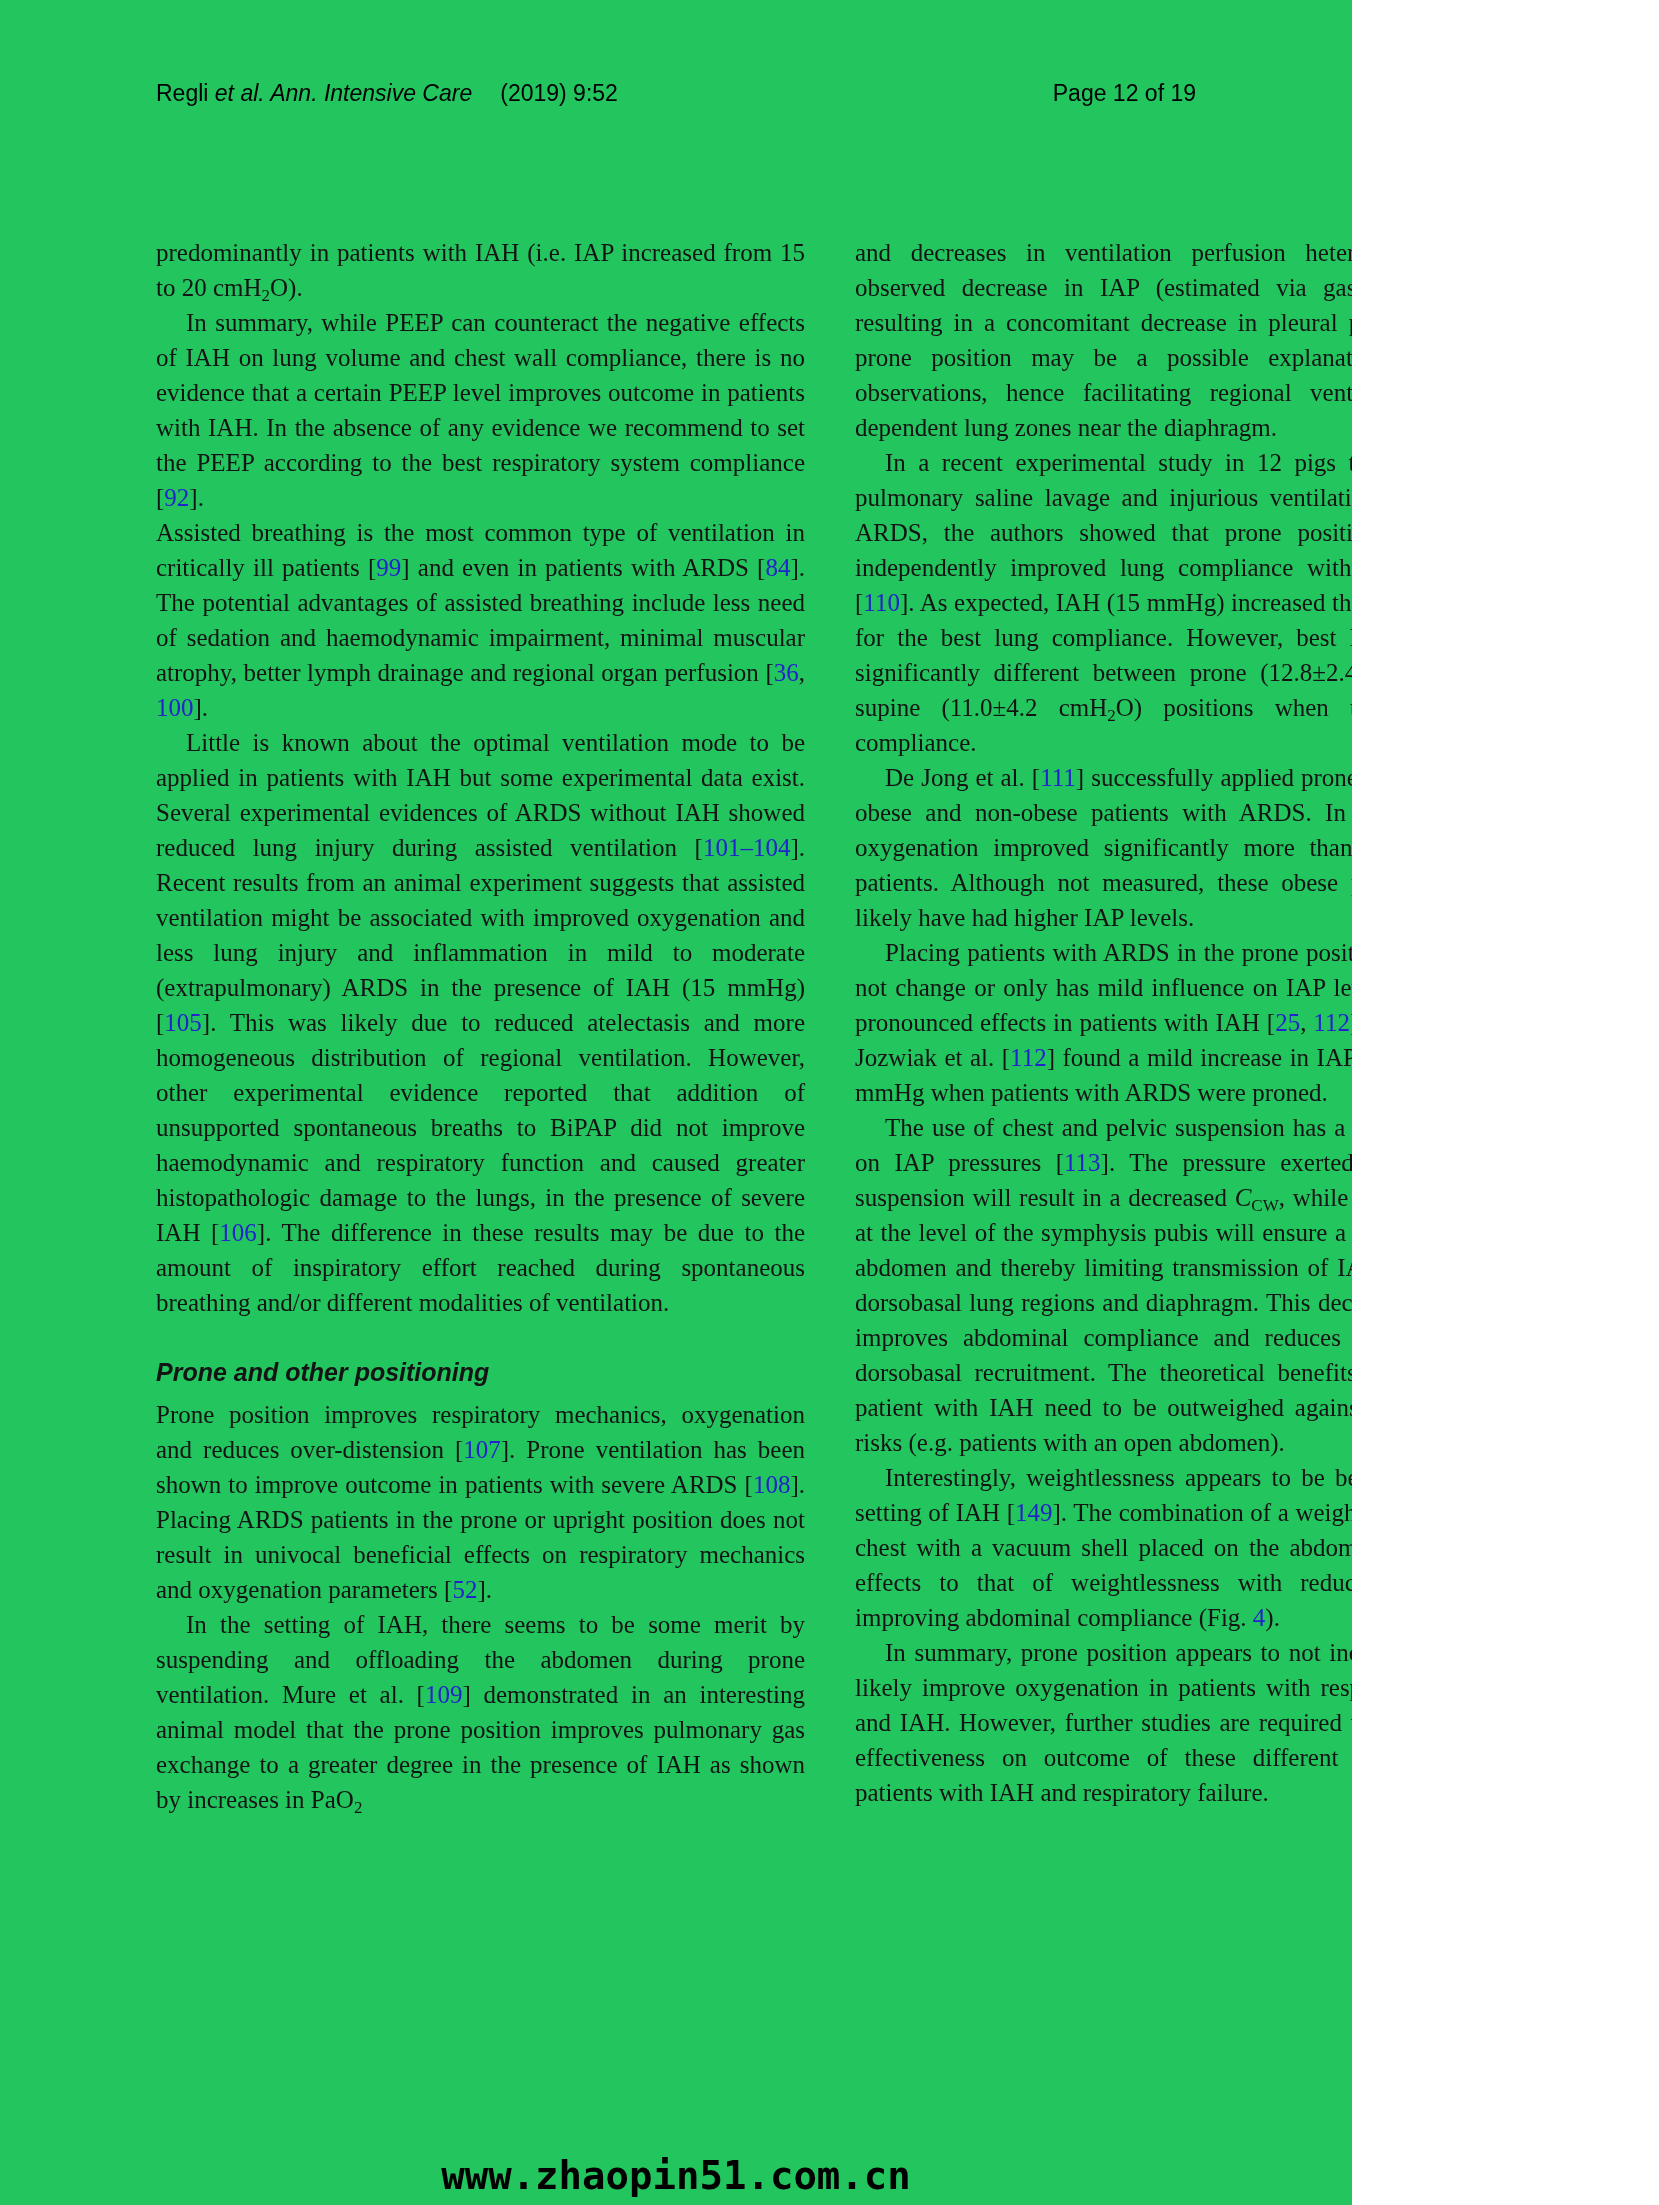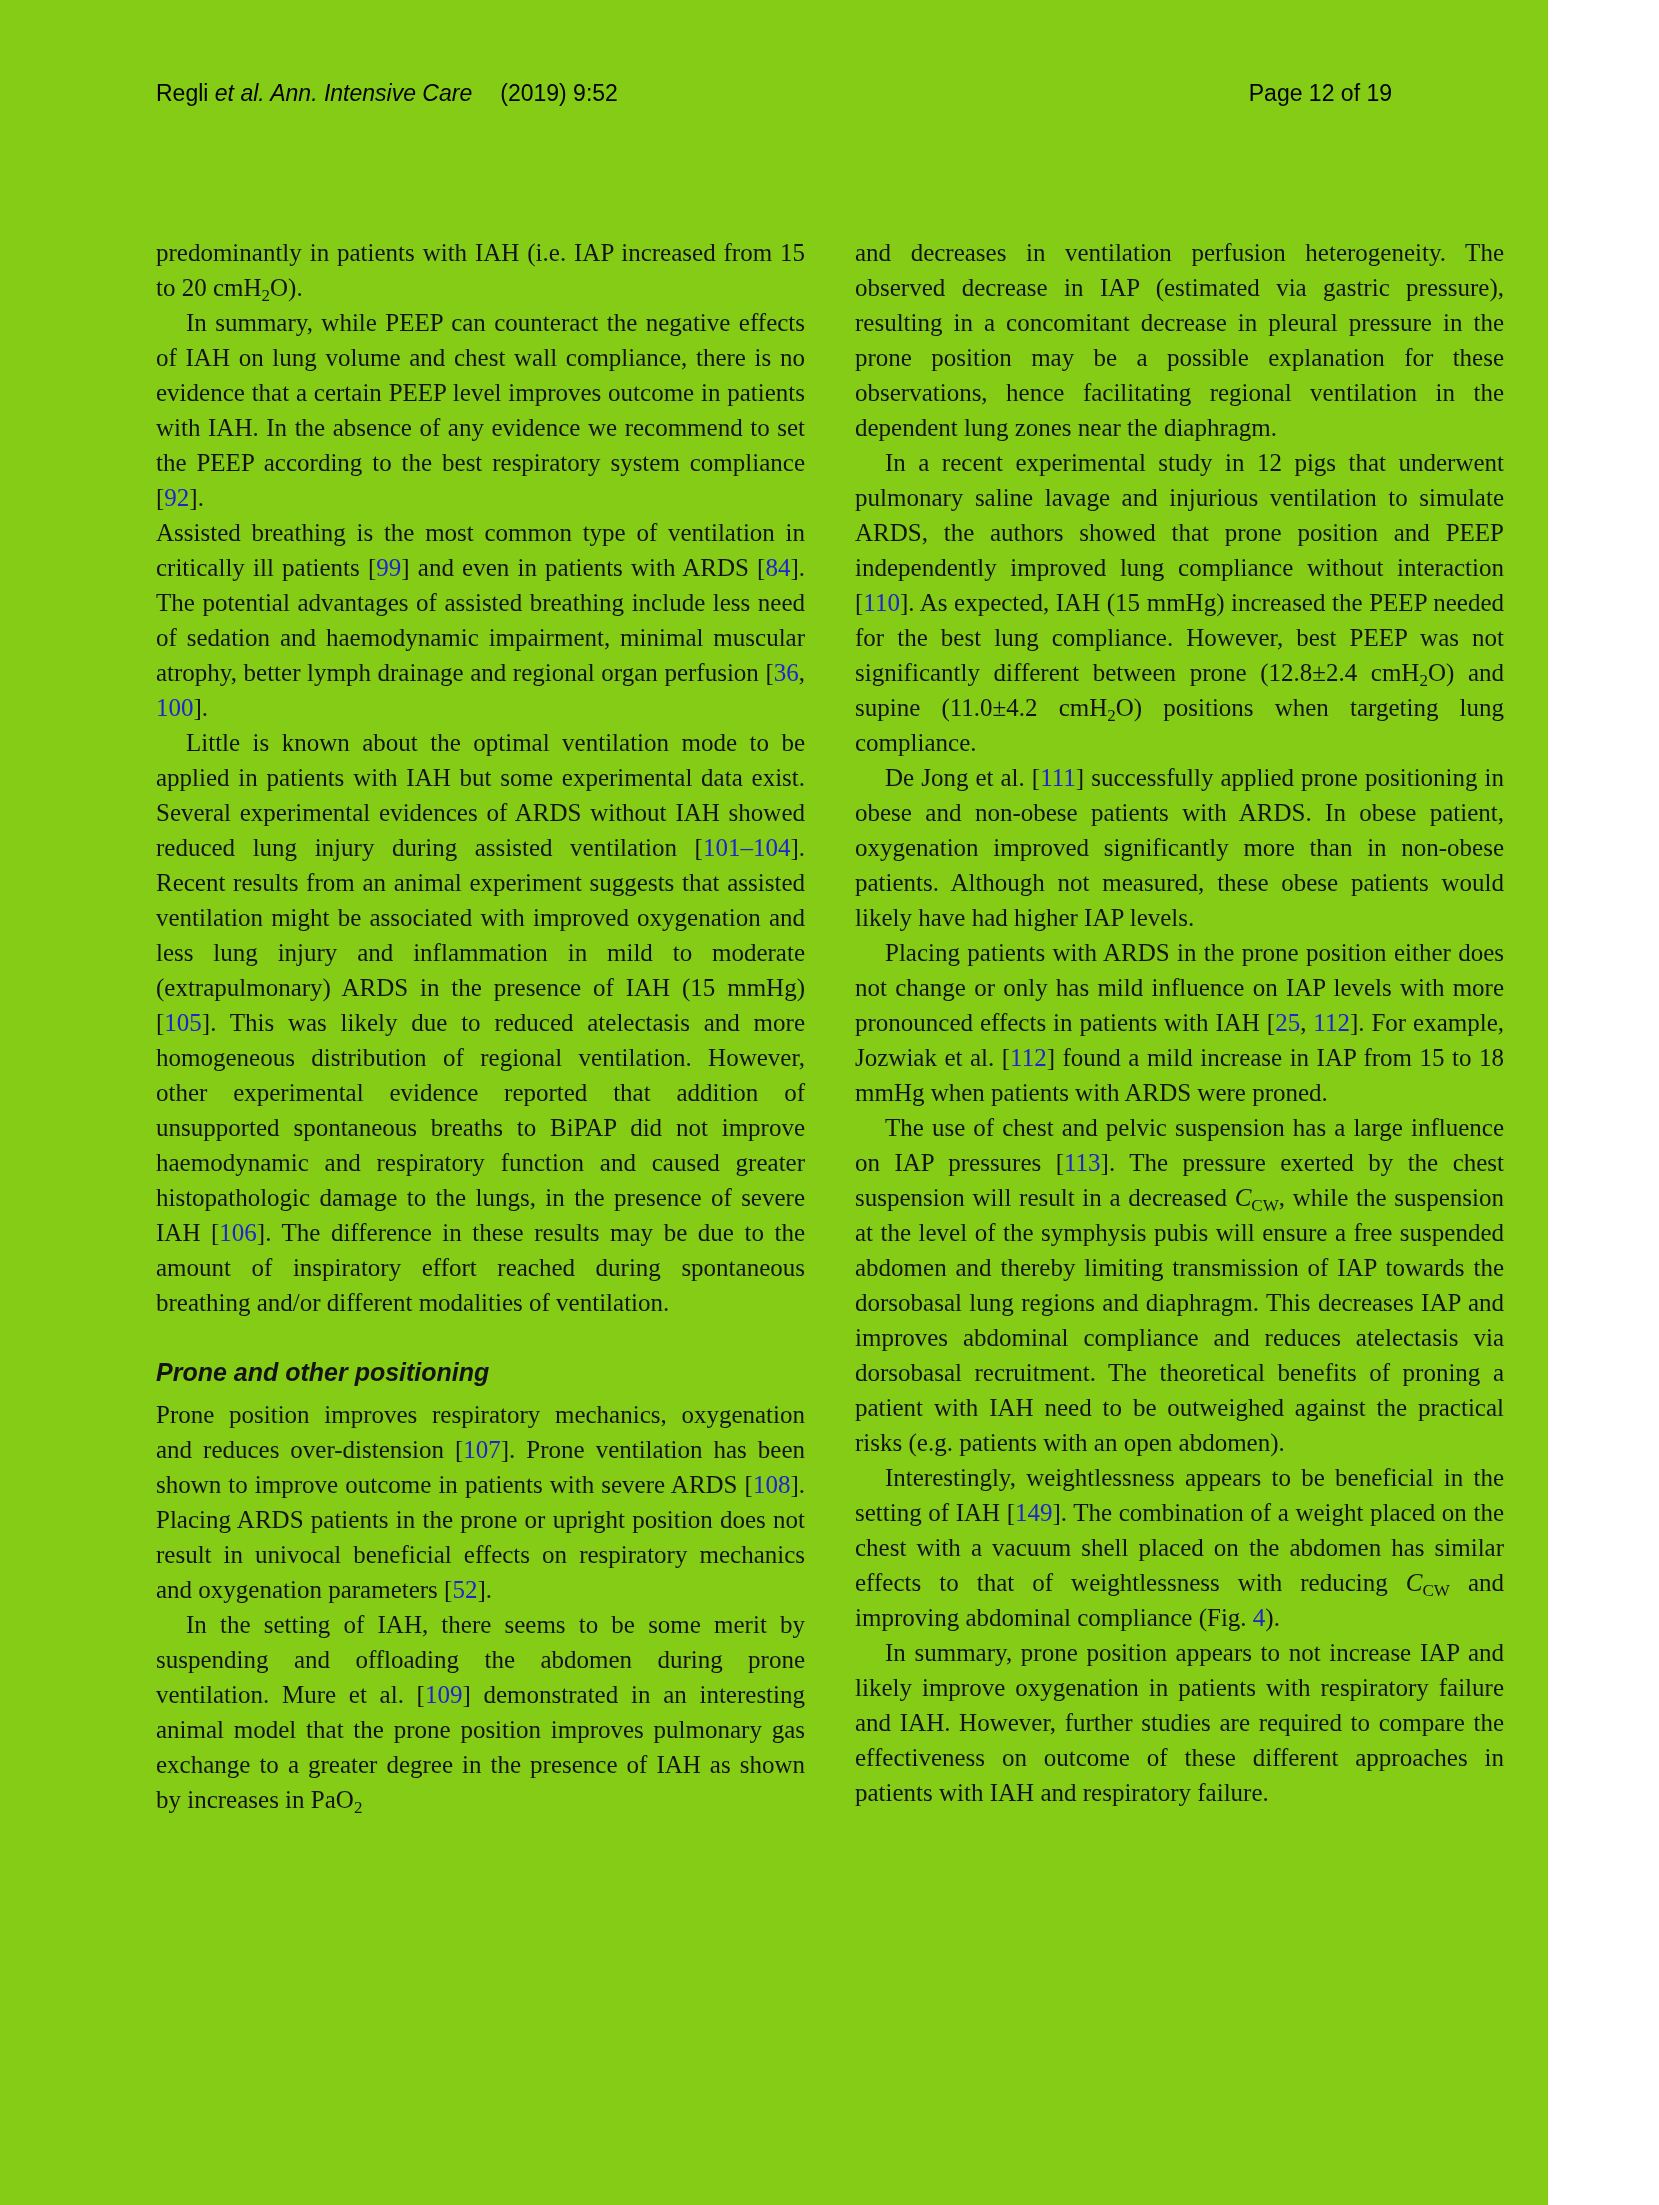--- a/index.html
+++ b/index.html
@@ -1,20 +1,20 @@
 <!DOCTYPE html>
 <html style="--ref-color: #2323cb;font-size:13.3px"><head>
 <meta charset="utf-8">
 <style>
   html,body{margin:0;padding:0;background:#ffffff;}
   .page{
     position:relative;
-    width:1548px;
+    width:1352px;
     height:2205px;
-    background:#84cc16;
+    background:#22c55e;
     overflow:hidden;
     font-family:"Liberation Serif", serif;
     color:#141414;
   }
   
   .hdr{
     position:absolute;
     left:156px;
     right:156px;
     top:80px;
@@ -88,15 +88,16 @@
   <div class="col col-right">
       <p class="body-p">and decreases in ventilation perfusion heterogeneity. The observed decrease in IAP (estimated via gastric pressure), resulting in a concomitant decrease in pleural pressure in the prone position may be a possible explanation for these observations, hence facilitating regional ventilation in the dependent lung zones near the diaphragm.</p>
       <p class="body-p indent">In a recent experimental study in 12 pigs that underwent pulmonary saline lavage and injurious ventilation to simulate ARDS, the authors showed that prone position and PEEP independently improved lung compliance without interaction [<span class="ref">110</span>]. As expected, IAH (15 mmHg) increased the PEEP needed for the best lung compliance. However, best PEEP was not significantly different between prone (12.8±2.4 cmH<sub>2</sub>O) and supine (11.0±4.2 cmH<sub>2</sub>O) positions when targeting lung compliance.</p>
       <p class="body-p indent">De Jong et al. [<span class="ref">111</span>] successfully applied prone positioning in obese and non-obese patients with ARDS. In obese patient, oxygenation improved significantly more than in non-obese patients. Although not measured, these obese patients would likely have had higher IAP levels.</p>
       <p class="body-p indent">Placing patients with ARDS in the prone position either does not change or only has mild influence on IAP levels with more pronounced effects in patients with IAH [<span class="ref">25</span>, <span class="ref">112</span>]. For example, Jozwiak et al. [<span class="ref">112</span>] found a mild increase in IAP from 15 to 18 mmHg when patients with ARDS were proned.</p>
       <p class="body-p indent">The use of chest and pelvic suspension has a large influence on IAP pressures [<span class="ref">113</span>]. The pressure exerted by the chest suspension will result in a decreased <i class="mi">C</i><sub>CW</sub>, while the suspension at the level of the symphysis pubis will ensure a free suspended abdomen and thereby limiting transmission of IAP towards the dorsobasal lung regions and diaphragm. This decreases IAP and improves abdominal compliance and reduces atelectasis via dorsobasal recruitment. The theoretical benefits of proning a patient with IAH need to be outweighed against the practical risks (e.g. patients with an open abdomen).</p>
       <p class="body-p indent">Interestingly, weightlessness appears to be beneficial in the setting of IAH [<span class="ref">149</span>]. The combination of a weight placed on the chest with a vacuum shell placed on the abdomen has similar effects to that of weightlessness with reducing <i class="mi">C</i><sub>CW</sub> and improving abdominal compliance (Fig. <span class="ref">4</span>).</p>
       <p class="body-p indent">In summary, prone position appears to not increase IAP and likely improve oxygenation in patients with respiratory failure and IAH. However, further studies are required to compare the effectiveness on outcome of these different approaches in patients with IAH and respiratory failure.</p>
     </div>
 
+  <div class="watermark">www.zhaopin51.com.cn</div>
 
 </div>
 
 
 </body></html>

